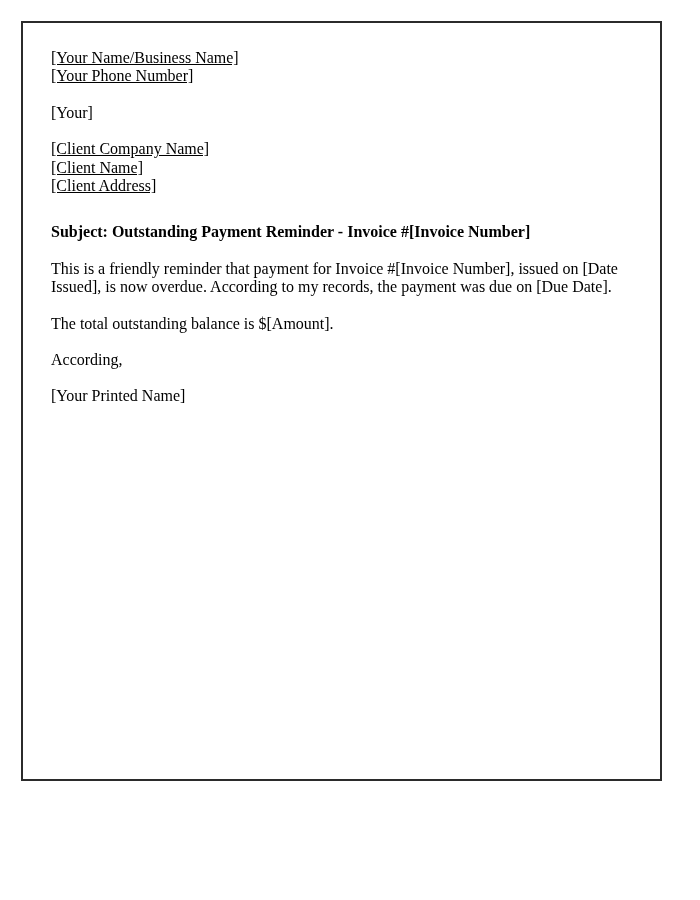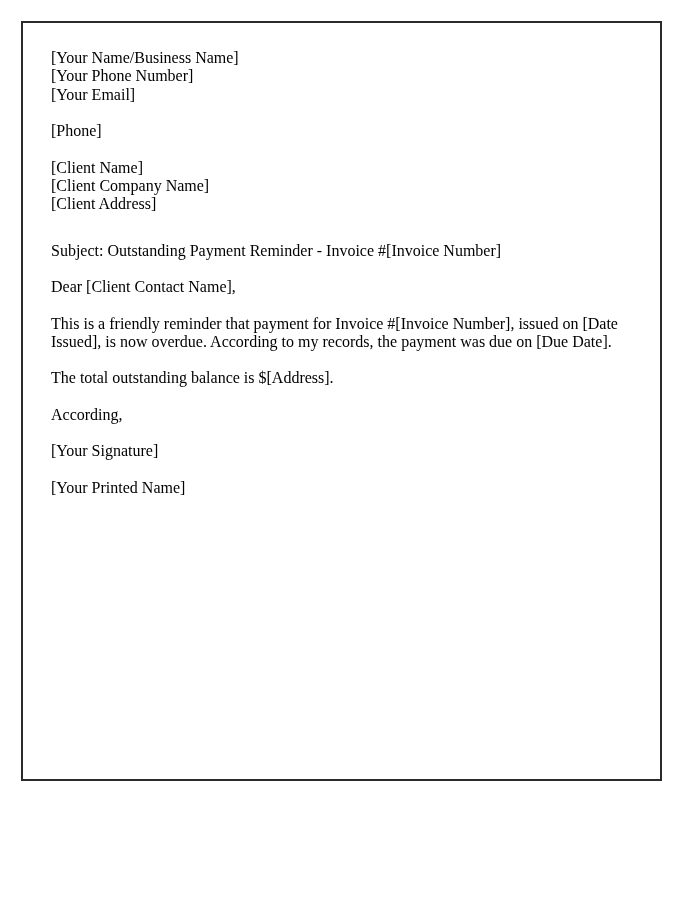--- a/index.html
+++ b/index.html
@@ -30,57 +30,55 @@
     line-height: 18.4px;
   }
   .block {
     margin: 0 0 18px 0;
   }
   .block:last-child {
     margin-bottom: 16px;
   }
   .line {
     margin: 0;
+    text-decoration: underline;
   }
   .subject {
-    font-weight: normal;
+    font-weight: bold;
     margin-top: 28px;
   }
 </style>
 </head>
 <body>
 
 <div class="page">
   <div class="content">
 
     <div class="block">
       <div class="line">[Your Name/Business Name]</div>
       <div class="line">[Your Phone Number]</div>
-      <div class="line">[Your Email]</div>
     </div>
 
-    <div class="block">[Phone]</div>
+    <div class="block">[Your]</div>
 
     <div class="block">
+      <div class="line">[Client Company Name]</div>
       <div class="line">[Client Name]</div>
-      <div class="line">[Client Company Name]</div>
       <div class="line">[Client Address]</div>
     </div>
 
     <div class="block subject">Subject: Outstanding Payment Reminder - Invoice #[Invoice Number]</div>
 
-    <div class="block">Dear [Client Contact Name],</div>
 
     <div class="block">This is a friendly reminder that payment for Invoice #[Invoice Number], issued on [Date Issued], is now overdue. According to my records, the payment was due on [Due Date].</div>
 
-    <div class="block">The total outstanding balance is $[Address].</div>
+    <div class="block">The total outstanding balance is $[Amount].</div>
 
 
 
 
     <div class="block">According,</div>
 
-    <div class="block">[Your Signature]</div>
 
     <div class="block">[Your Printed Name]</div>
 
   </div>
 </div>
 
 </body></html>

